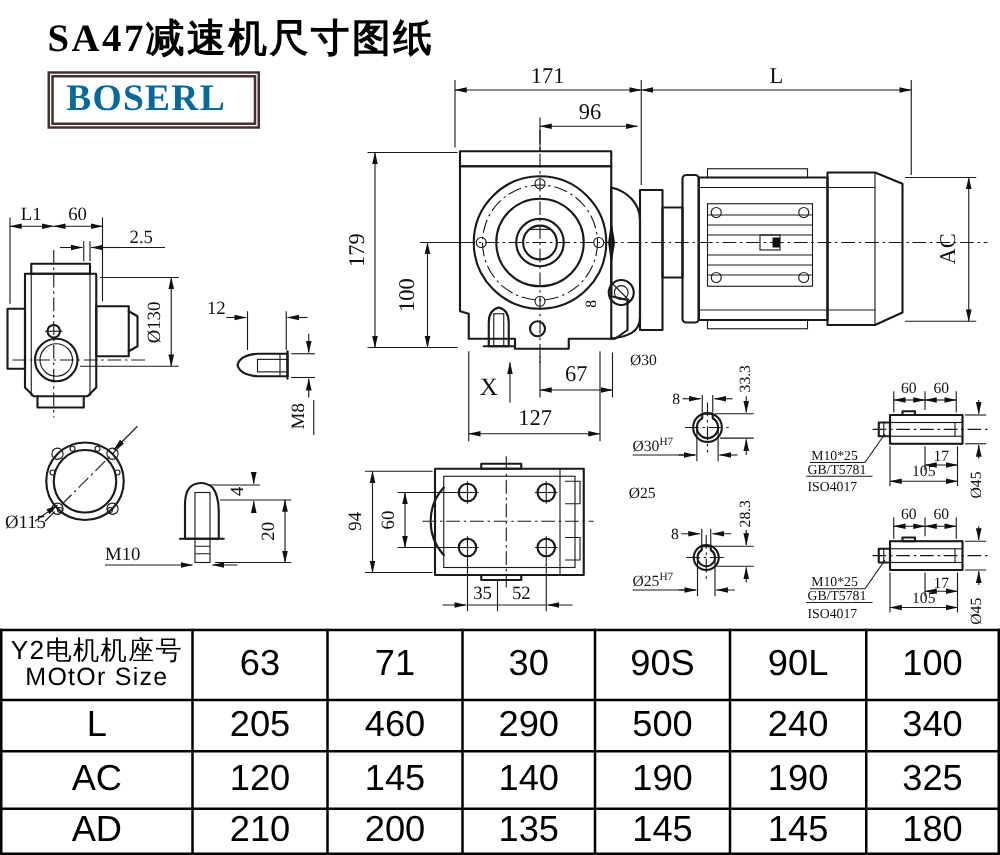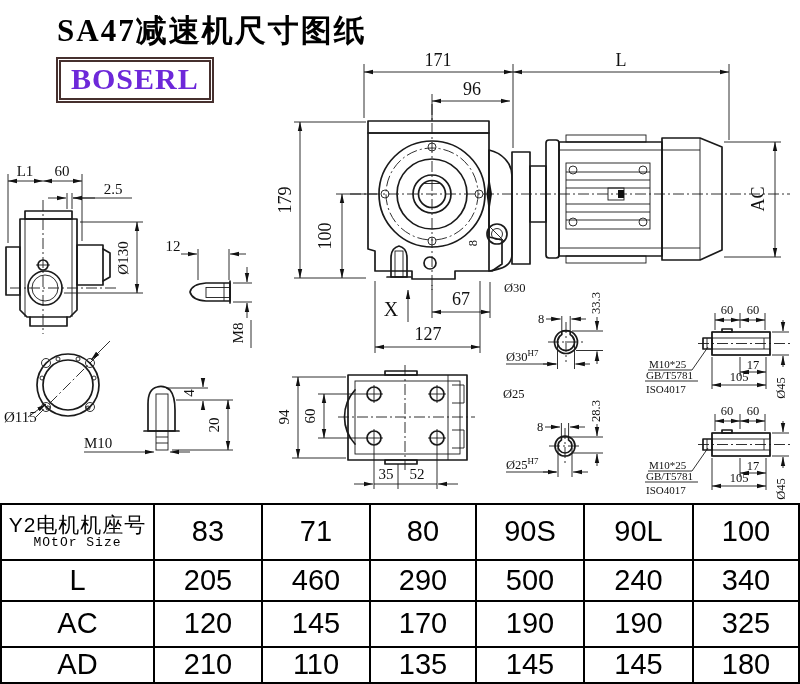--- a/index.html
+++ b/index.html
@@ -1,39 +1,39 @@
 <!DOCTYPE html>
 <html><head>
 <meta charset="utf-8">
 <style>
   html,body{margin:0;padding:0;background:#888;}
   #stage{position:relative;width:800px;height:684px;background:#fff;overflow:hidden;
          font-family:"Liberation Serif",serif;}
   .title{position:absolute;left:38px;top:10px;font-weight:bold;font-size:31px;color:#000;
-         letter-spacing:2px;white-space:nowrap;margin-left:19px;}
-  .logo{position:absolute;left:56px;top:57px;border:5px double #46302e;background:#fff;
-        padding:0 10px 2px 10px;color:#6d28d9;font-weight:bold;font-size:30px;letter-spacing:1px;}
+         letter-spacing:2px;white-space:nowrap;}
+  .logo{position:absolute;left:38px;top:57px;border:5px double #46302e;background:#fff;
+        padding:0 22px 2px 10px;color:#0369a1;font-weight:bold;font-size:30px;letter-spacing:1px;}
   svg{position:absolute;left:0;top:0;}
   svg text{fill:#111;}
   .ln{fill:none;stroke:#1a1a1a;stroke-width:1.7;stroke-linejoin:round;stroke-linecap:round;}
   .tn{fill:none;stroke:#1a1a1a;stroke-width:0.9;}
   .cl{fill:none;stroke:#1a1a1a;stroke-width:0.9;stroke-dasharray:11 3 2 3;}
   .da{font:18px "Liberation Serif",serif;}
   .db{font:15px "Liberation Serif",serif;}
   .dc{font:12.5px "Liberation Serif",serif;}
   .dd{font:11px "Liberation Serif",serif;}
   .dx{font:20px "Liberation Serif",serif;}
   
   .spec{position:absolute;left:0;top:503px;width:800px;height:181px;border-collapse:collapse;
         table-layout:fixed;font-family:"Liberation Sans",sans-serif;color:#000;}
   .spec td{border:2px solid #000;text-align:center;vertical-align:middle;padding:0;
            font-size:29px;}
   .spec .hcell{line-height:1.05;}
   .hcn{font-size:21px;letter-spacing:1px;}
-  .hen{font-family:Liberation Mono, monospace;font-size:13px;letter-spacing:1px;}
+  .hen{font-family:Liberation Sans, sans-serif;font-size:20px;letter-spacing:1px;}
 </style>
 </head>
 <body>
 
 <div id="stage">
 
   <div class="title">SA47减速机尺寸图纸</div>
   <div class="logo">BOSERL</div>
 
   <svg width="800" height="503" viewBox="0 0 800 503">
@@ -400,49 +400,49 @@
         <col style="width:108px">
         <col style="width:109px">
         <col>
     </colgroup>
     <tbody>
         <tr style="height:54px">
       <td class="hcell">
         <div class="hcn">Y2电机机座号</div>
         <div class="hen">MOtOr Size</div>
       </td>
-      <td>83</td>
+      <td>63</td>
       <td>71</td>
-      <td>80</td>
+      <td>30</td>
       <td>90S</td>
       <td>90L</td>
       <td>100</td>
     </tr>
     <tr style="height:40px">
       <td>L</td>
       <td>205</td>
       <td>460</td>
       <td>290</td>
       <td>500</td>
       <td>240</td>
       <td>340</td>
     </tr>
     <tr style="height:45px">
       <td>AC</td>
       <td>120</td>
       <td>145</td>
-      <td>170</td>
+      <td>140</td>
       <td>190</td>
       <td>190</td>
       <td>325</td>
     </tr>
     <tr style="height:26px">
       <td>AD</td>
       <td>210</td>
-      <td>110</td>
+      <td>200</td>
       <td>135</td>
       <td>145</td>
       <td>145</td>
       <td>180</td>
     </tr>
   </tbody>
     </table>
 
 </div>
 

